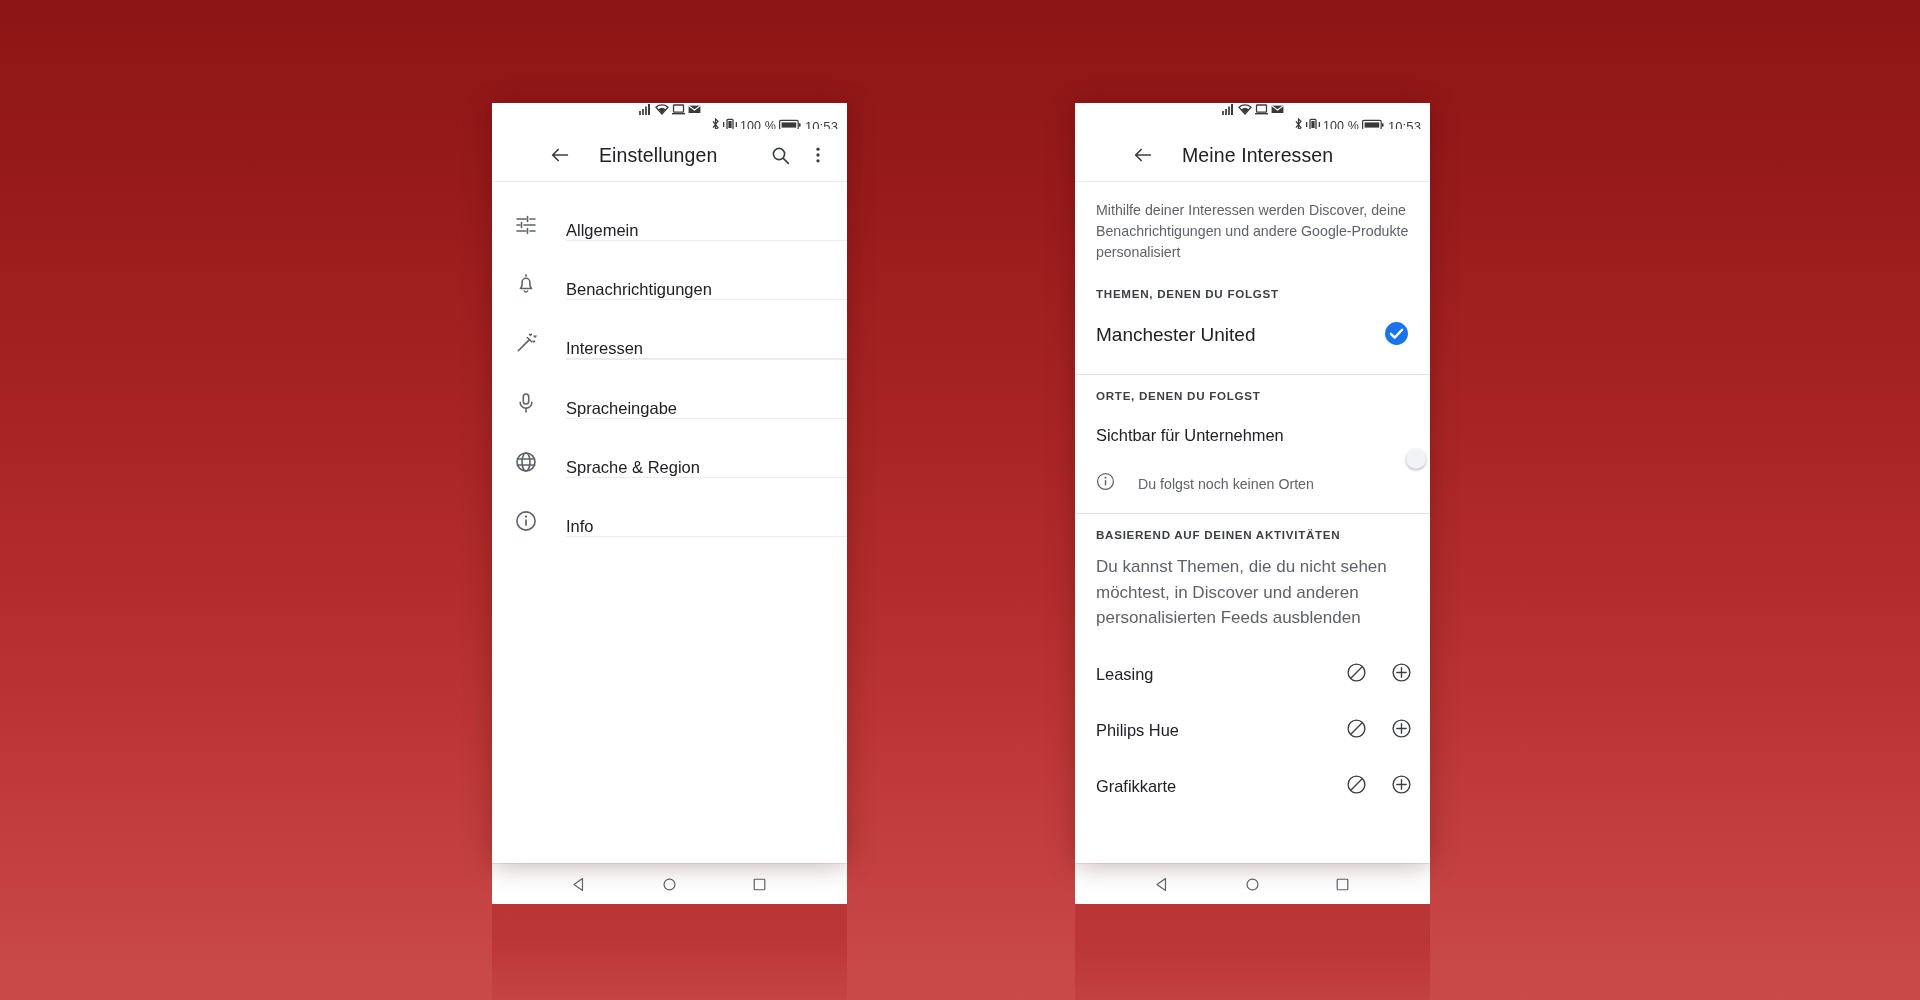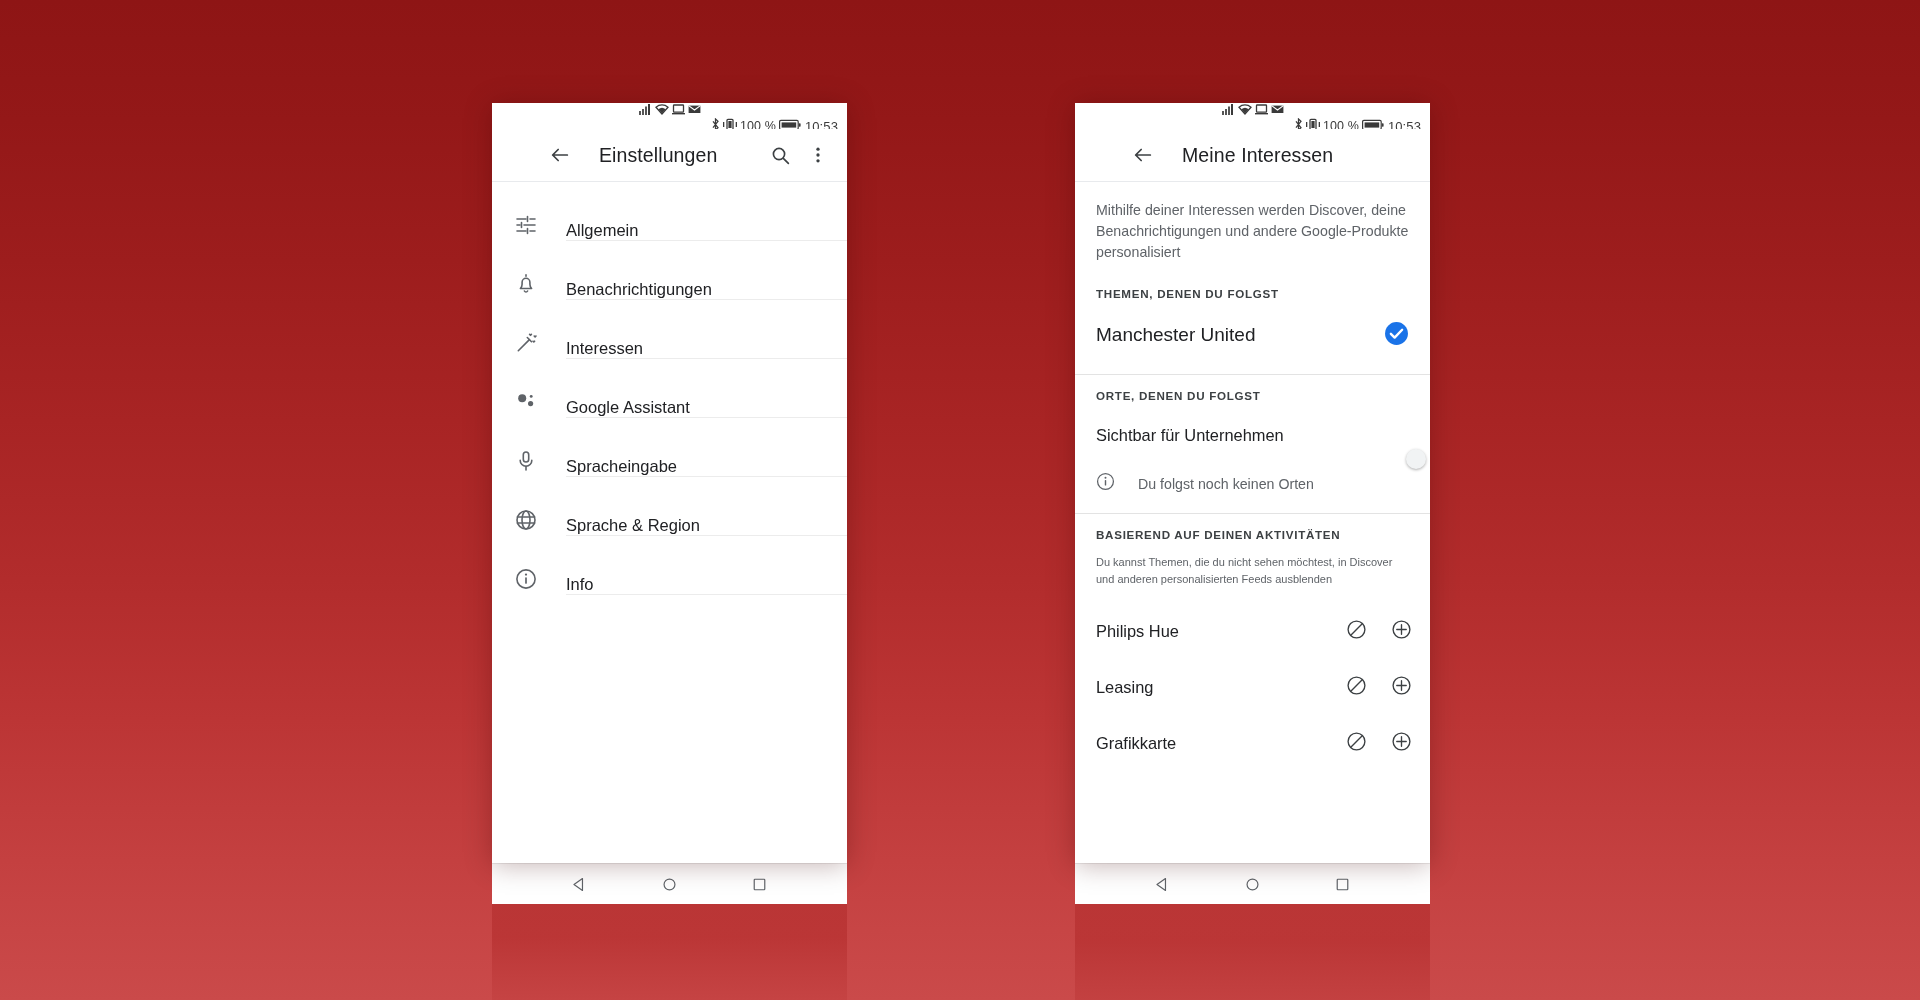--- a/index.html
+++ b/index.html
@@ -82,21 +82,21 @@
   .visrow{display:flex;align-items:flex-start;padding:14px 21px 0 21px;background:#fff;}
   .visrow .vtext{flex:1;}
   .vtitle{font-size:16.4px;color:#202124;margin-bottom:7px;}
   .vdesc{font-size:13.6px;line-height:1.46;color:#5f6368;max-width:268px;}
   .vdesc a{color:#1a73e8;text-decoration:none;}
   .vtoggle{margin-left:6px;margin-top:26px;flex:0 0 auto;}
 
   .noterow{display:flex;align-items:center;gap:23px;padding:20px 21px 18px 21px;background:#fff;}
   .noterow .ntext{font-size:14.2px;color:#5f6368;}
 
-  .actdesc{padding:1px 21px 16px 21px;font-size:11px;line-height:1.5;color:#5f6368;background:#fff;}
+  .actdesc{padding:1px 21px 16px 21px;font-size:17px;line-height:1.5;color:#5f6368;background:#fff;}
 
   .actrow{display:flex;align-items:center;height:56px;padding:0 18px 0 21px;background:#fff;}
   .actrow .aname{font-size:16.4px;color:#202124;}
   .actrow .aicons{margin-left:auto;display:flex;align-items:center;gap:24px;}
 
   
   .navbar{
     height:40px;background:#fff;display:flex;align-items:center;
     justify-content:space-around;padding:0 42px;
     border-top:1px solid #ececec;
@@ -227,30 +227,20 @@
               <path d="M4.3 19.7 L15.4 8.6" fill="none" stroke="#5f6368" stroke-width="1.6" stroke-linecap="round"></path>
               <path d="M13.3 6.5 L17.5 10.7" fill="none" stroke="#5f6368" stroke-width="1.6" stroke-linecap="round"></path>
               <path d="M15.6 3.4l.9.9M17.4 3.4l-.9.9" fill="none" stroke="#5f6368" stroke-width="1.6" stroke-linecap="round"></path>
               <path d="M20.2 5.0l.9.9M22.0 5.0l-.9.9" fill="none" stroke="#5f6368" stroke-width="1.6" stroke-linecap="round"></path>
               <path d="M19.0 10.2l.8.8M20.6 10.2l-.8.8" fill="none" stroke="#5f6368" stroke-width="1.6" stroke-linecap="round"></path>
             </svg>
           </span>
           <span class="slabel">Interessen</span>
         </div>
         <div class="srow-sep"></div>
-        <div class="srow">
-          <span class="sicon">
-            <svg width="24" height="24" viewBox="0 0 24 24">
-              <circle cx="8.2" cy="8.2" r="4.0" fill="#5f6368"></circle>
-              <circle cx="16.6" cy="13.6" r="2.6" fill="#5f6368"></circle>
-              <circle cx="17.2" cy="6.4" r="1.45" fill="#5f6368"></circle>
-            </svg>
-          </span>
-          <span class="slabel">Google Assistant</span>
-        </div>
         <div class="srow-sep"></div>
         <div class="srow">
           <span class="sicon">
             <svg width="24" height="24" viewBox="0 0 24 24">
               <rect x="9.3" y="3" width="5.4" height="10" rx="2.7" fill="none" stroke="#5f6368" stroke-width="1.6" stroke-linecap="round"></rect>
               <path d="M6.2 11.4a5.8 5.8 0 0 0 11.6 0" fill="none" stroke="#5f6368" stroke-width="1.6" stroke-linecap="round"></path>
               <path d="M12 17.2V21" fill="none" stroke="#5f6368" stroke-width="1.6" stroke-linecap="round"></path>
             </svg>
           </span>
           <span class="slabel">Spracheingabe</span>
@@ -411,34 +401,34 @@
           </svg>
       </span>
       <span class="ntext">Du folgst noch keinen Orten</span>
     </div>
     <div class="blockdiv"></div>
 
     <div class="sechead" style="padding-top:14px;padding-bottom:12px;">BASIEREND AUF DEINEN AKTIVITÄTEN</div>
     <div class="actdesc">Du kannst Themen, die du nicht sehen möchtest, in Discover und anderen personalisierten Feeds ausblenden</div>
     <div id="activity-list">
         <div class="actrow">
+          <span class="aname">Leasing</span>
+          <span class="aicons">
+            <span><svg width="21" height="21" viewBox="0 0 24 24">
+                <circle cx="12" cy="12" r="9.6" fill="none" stroke="#3c4043" stroke-width="1.55"></circle>
+                <path d="M5.2 18.8 L18.8 5.2" fill="none" stroke="#3c4043" stroke-width="1.55"></path>
+              </svg></span>
+            <span><svg width="21" height="21" viewBox="0 0 24 24">
+                <circle cx="12" cy="12" r="9.6" fill="none" stroke="#3c4043" stroke-width="1.55"></circle>
+                <path d="M12 6.6V17.4M6.6 12H17.4" fill="none" stroke="#3c4043" stroke-width="1.55" stroke-linecap="round"></path>
+              </svg></span>
+          </span>
+        </div>
+        <div class="actrow">
           <span class="aname">Philips Hue</span>
-          <span class="aicons">
-            <span><svg width="21" height="21" viewBox="0 0 24 24">
-                <circle cx="12" cy="12" r="9.6" fill="none" stroke="#3c4043" stroke-width="1.55"></circle>
-                <path d="M5.2 18.8 L18.8 5.2" fill="none" stroke="#3c4043" stroke-width="1.55"></path>
-              </svg></span>
-            <span><svg width="21" height="21" viewBox="0 0 24 24">
-                <circle cx="12" cy="12" r="9.6" fill="none" stroke="#3c4043" stroke-width="1.55"></circle>
-                <path d="M12 6.6V17.4M6.6 12H17.4" fill="none" stroke="#3c4043" stroke-width="1.55" stroke-linecap="round"></path>
-              </svg></span>
-          </span>
-        </div>
-        <div class="actrow">
-          <span class="aname">Leasing</span>
           <span class="aicons">
             <span><svg width="21" height="21" viewBox="0 0 24 24">
                 <circle cx="12" cy="12" r="9.6" fill="none" stroke="#3c4043" stroke-width="1.55"></circle>
                 <path d="M5.2 18.8 L18.8 5.2" fill="none" stroke="#3c4043" stroke-width="1.55"></path>
               </svg></span>
             <span><svg width="21" height="21" viewBox="0 0 24 24">
                 <circle cx="12" cy="12" r="9.6" fill="none" stroke="#3c4043" stroke-width="1.55"></circle>
                 <path d="M12 6.6V17.4M6.6 12H17.4" fill="none" stroke="#3c4043" stroke-width="1.55" stroke-linecap="round"></path>
               </svg></span>
           </span>

